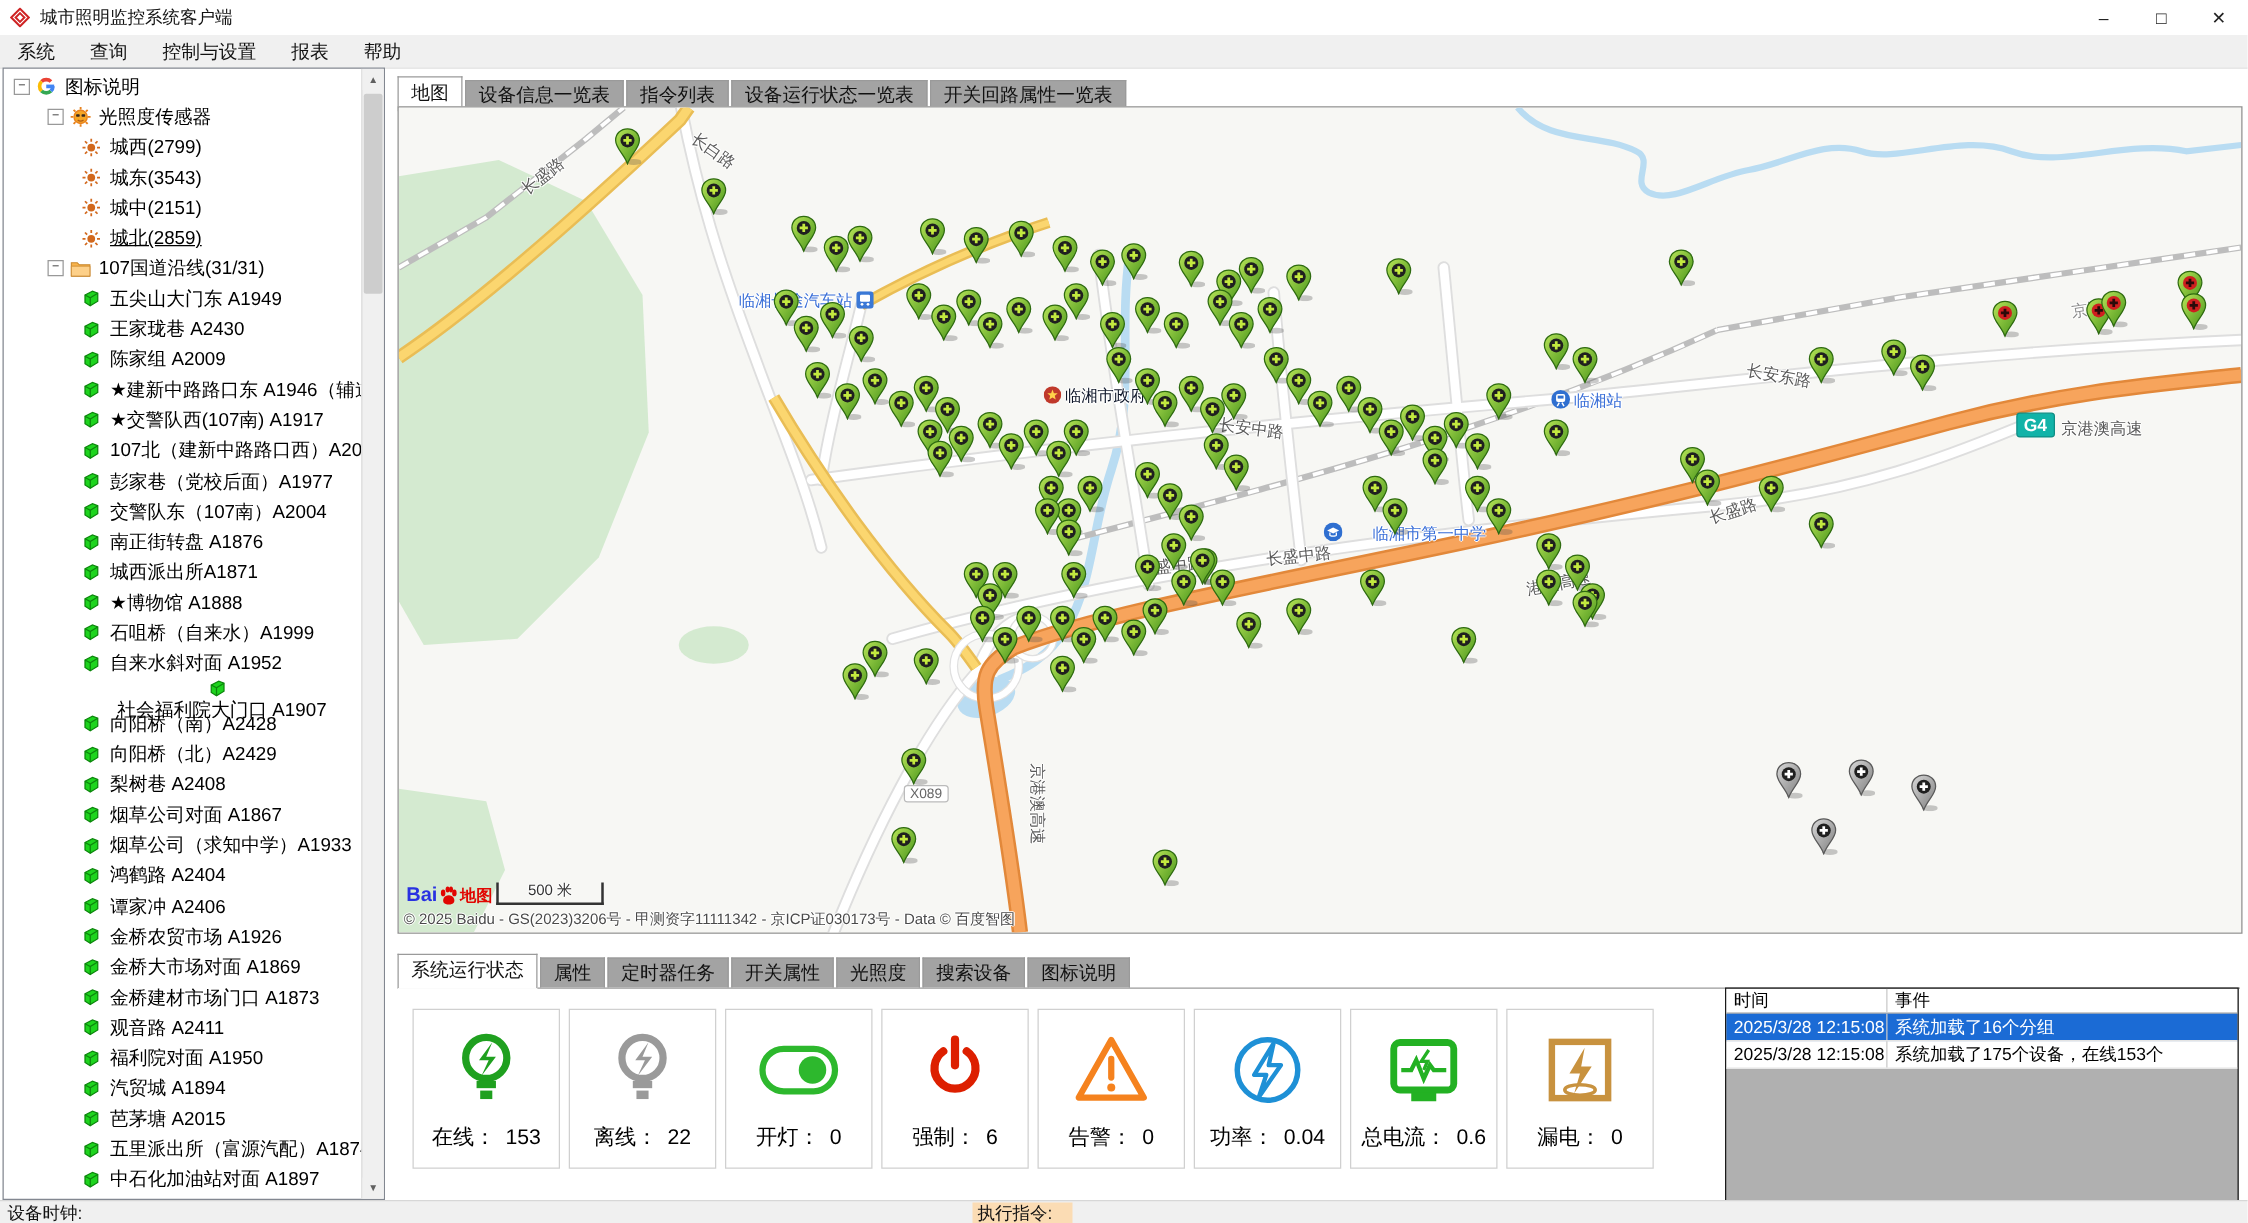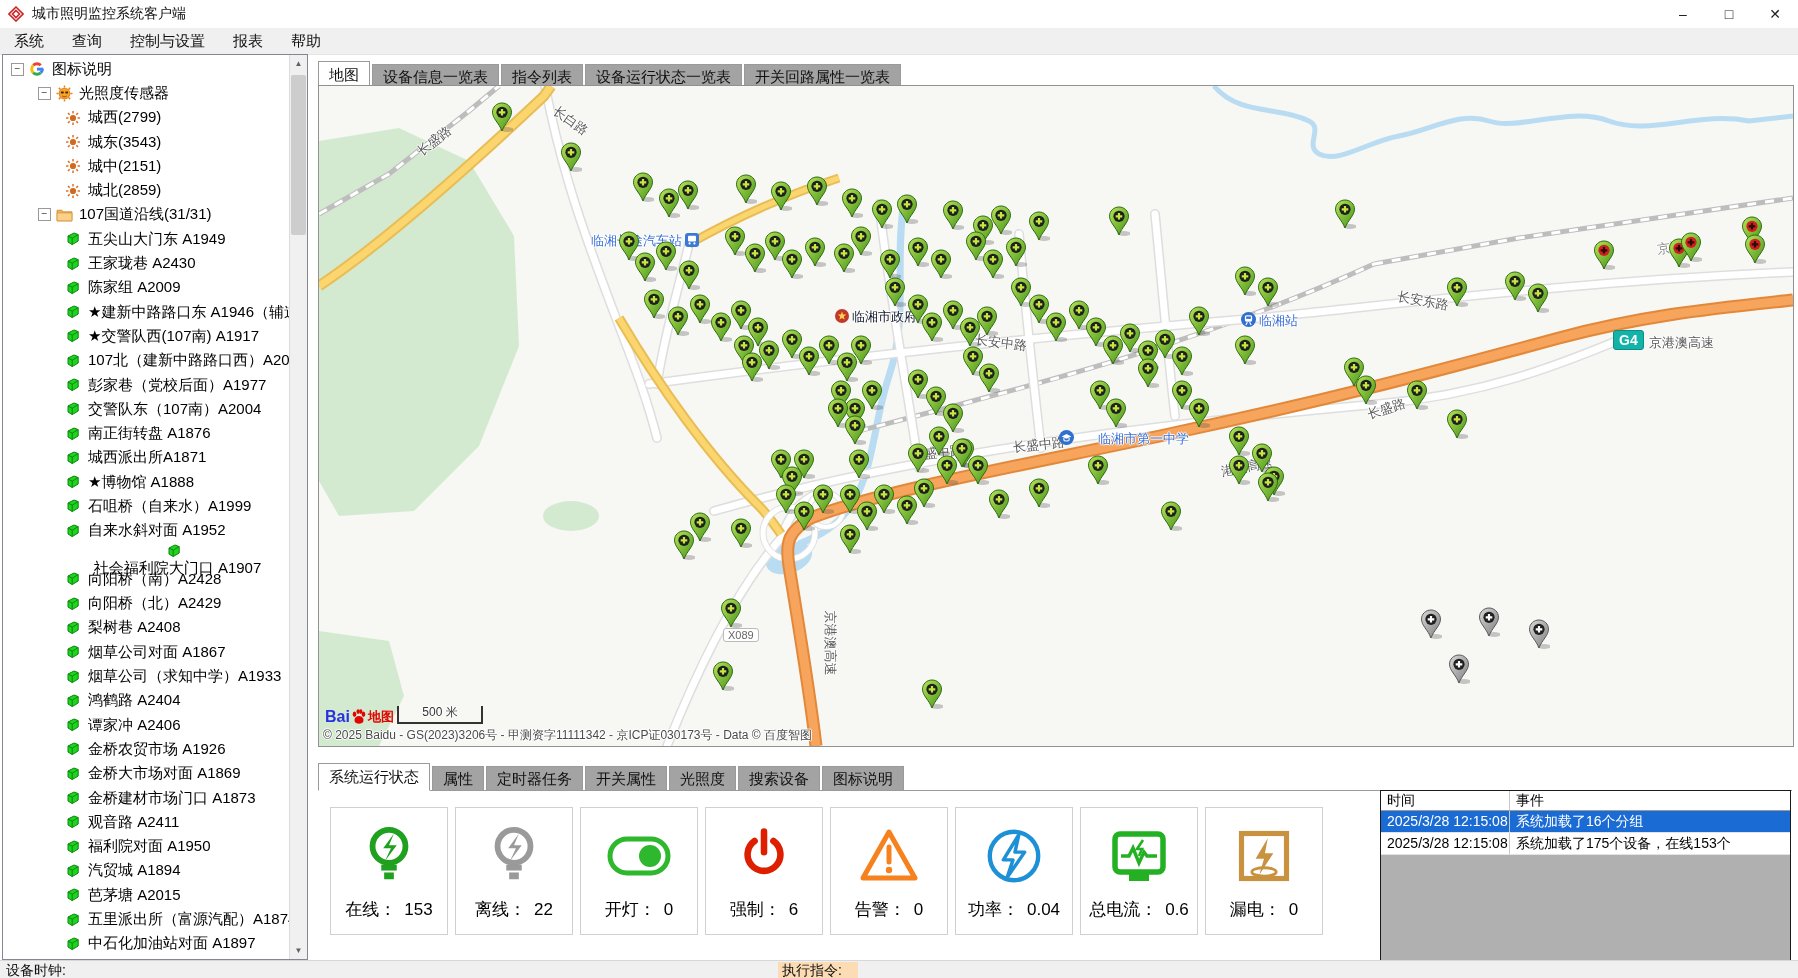--- a/index.html
+++ b/index.html
@@ -208,21 +208,21 @@
                 <line x1="3" y1="3" x2="4.7" y2="4.7"></line>
                 <line x1="11.3" y1="11.3" x2="13" y2="13"></line>
                 <line x1="3" y1="13" x2="4.7" y2="11.3"></line>
                 <line x1="11.3" y1="4.7" x2="13" y2="3"></line>
               </g>
               <circle cx="8" cy="8" r="3.1" fill="#d2691e"></circle>
             </svg>
           </span>
           <span class="tlabel">城中(2151)</span>
         </div>
-        <div class="tree-row" style="padding-left: 62px;">
+        <div class="tree-row" style="padding-left: 62px; text-decoration: underline;">
           <span class="ticon">
             <svg width="16" height="16" viewBox="0 0 16 16">
               <g stroke="#d2691e" stroke-width="1.4">
                 <line x1="8" y1="1" x2="8" y2="3.4"></line>
                 <line x1="8" y1="12.6" x2="8" y2="15"></line>
                 <line x1="1" y1="8" x2="3.4" y2="8"></line>
                 <line x1="12.6" y1="8" x2="15" y2="8"></line>
                 <line x1="3" y1="3" x2="4.7" y2="4.7"></line>
                 <line x1="11.3" y1="11.3" x2="13" y2="13"></line>
                 <line x1="3" y1="13" x2="4.7" y2="11.3"></line>
@@ -628,21 +628,21 @@
         </div>
         <div class="map-label road" style="left: 592px; top: 358px; transform: rotate(-6deg);">
           <span>长盛中路</span>
         </div>
         <div class="map-label road" style="left: 694px; top: 350px; transform: rotate(-6deg);">
           <span>长盛中路</span>
         </div>
         <div class="map-label road" style="left: 1048px; top: 314px; transform: rotate(-18deg);">
           <span>长盛路</span>
         </div>
-        <div class="map-label poi" style="left: 740px; top: 344px; gap: 24px;">
+        <div class="map-label poi" style="left: 740px; top: 332px; gap: 24px;">
           <span><svg width="15" height="15" viewBox="0 0 14 14">
               <circle cx="7" cy="7" r="7" fill="#2f6fd0"></circle>
               <path d="M2.5 6 L7 3.8 L11.5 6 L7 8.2 Z" fill="#fff"></path>
               <path d="M4.6 7.4 V9.6 C4.6 10.4 9.4 10.4 9.4 9.6 V7.4" fill="none" stroke="#fff" stroke-width="1"></path>
             </svg></span>
           <span>临湘市第一中学</span>
         </div>
         <div class="map-label road" style="left: 902px; top: 372px; transform: rotate(-11deg);">
           <span>港澳高速</span>
         </div>

